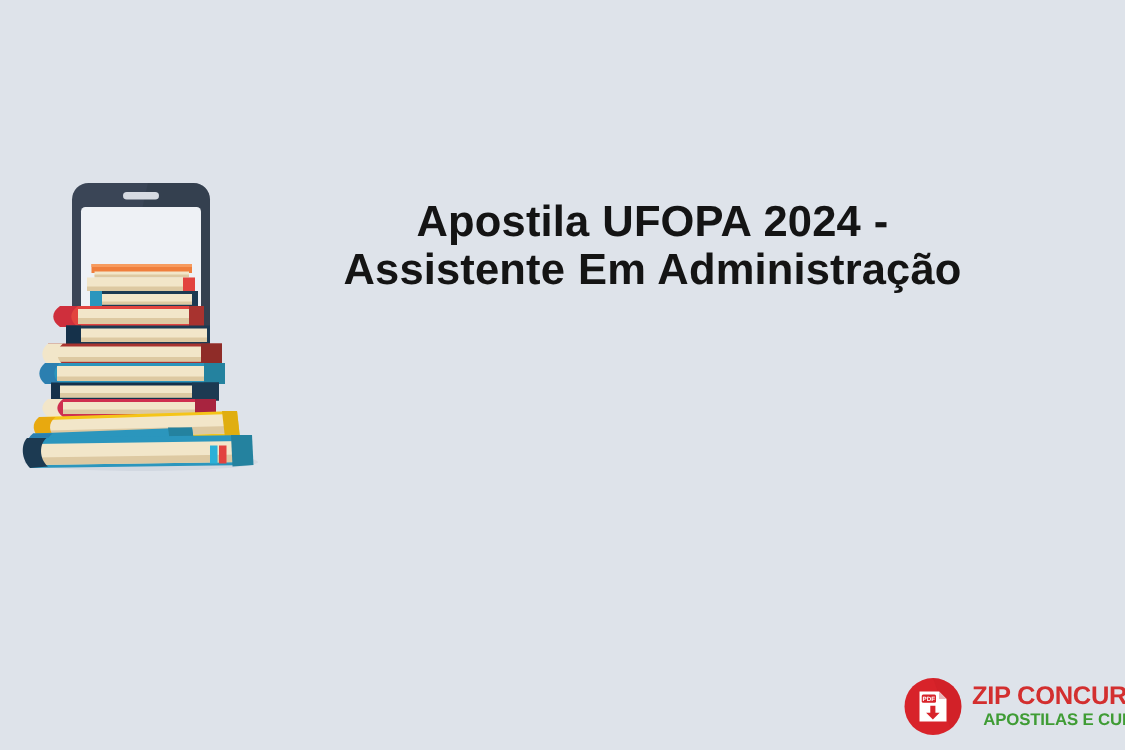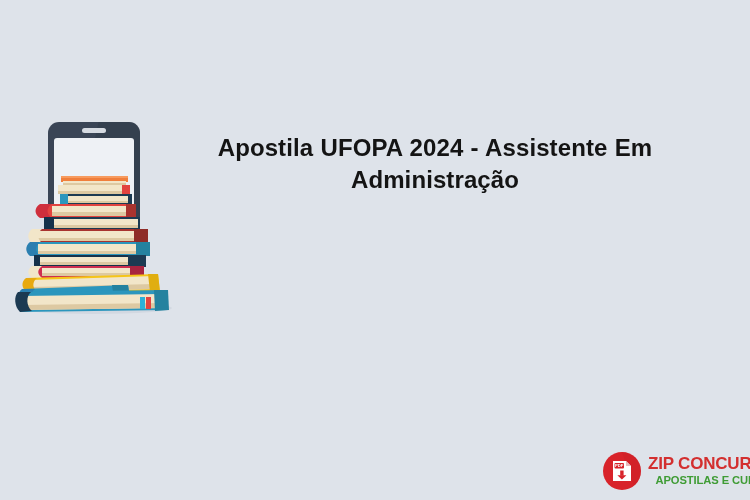--- a/index.html
+++ b/index.html
@@ -36,21 +36,21 @@
   #title-block {
     position: absolute;
     left: 205px;
     top: 132px;
     width: 460px;
     text-align: center;
   }
   #product-title {
     margin: 0;
     font-family: "Liberation Sans", sans-serif;
-    font-size: 24px;
+    font-size: 29px;
     line-height: 32px;
     font-weight: 600;
     color: #141414;
     letter-spacing: 0.1px;
     word-spacing: 0.5px;
   }
   
   #brand-logo {
     position: absolute;
     left: 602px;

